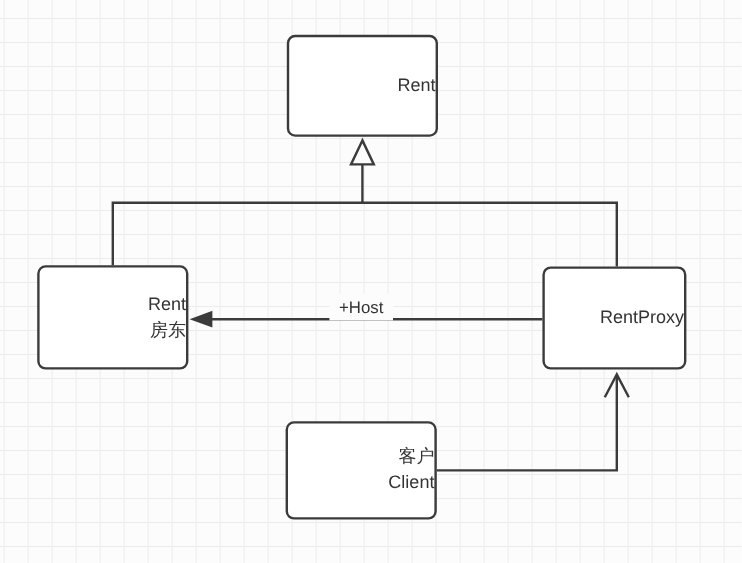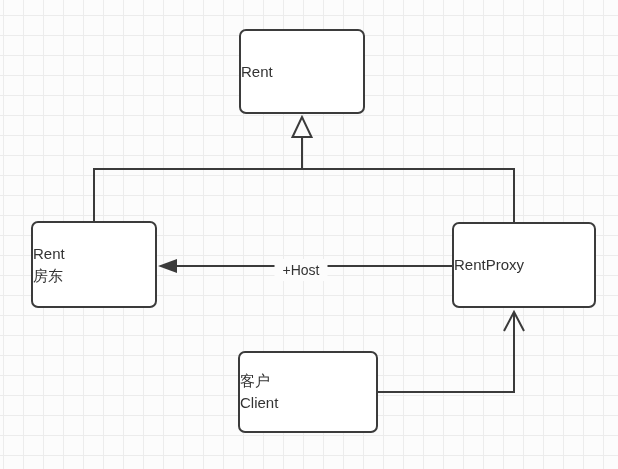--- a/index.html
+++ b/index.html
@@ -27,37 +27,37 @@
     z-index: 1;
   }
   .node {
     position: absolute;
     box-sizing: border-box;
     background: #ffffff;
     border: 2px solid #3b3b3b;
     border-radius: 7px;
     display: flex;
     flex-direction: column;
-    align-items: flex-start;
+    align-items: flex-end;
     justify-content: center;
     z-index: 2;
     color: #333333;
     font-size: 15px;
     line-height: 22px;
     text-align: center;
     cursor: default;
   }
   .node-rent      { left: 239px; top: 29px;  width: 126px; height: 85px; }
   .node-host      { left: 31px;  top: 221px; width: 126px; height: 87px; }
-  .node-rentproxy { left: 452px; top: 222px; width: 144px; height: 86px; }
-  .node-client    { left: 238px; top: 351px; width: 140px; height: 82px; }
+  .node-rentproxy { left: 452px; top: 222px; width: 120px; height: 86px; }
+  .node-client    { left: 238px; top: 351px; width: 126px; height: 82px; }
   .edge-label {
     position: absolute;
     left: 301px;
-    top: 270px;
+    top: 256px;
     transform: translate(-50%, -50%);
     background: #fcfcfc;
     padding: 1px 8px;
     z-index: 3;
     color: #333333;
     font-size: 14px;
     line-height: 20px;
     text-align: left;
     white-space: nowrap;
   }

